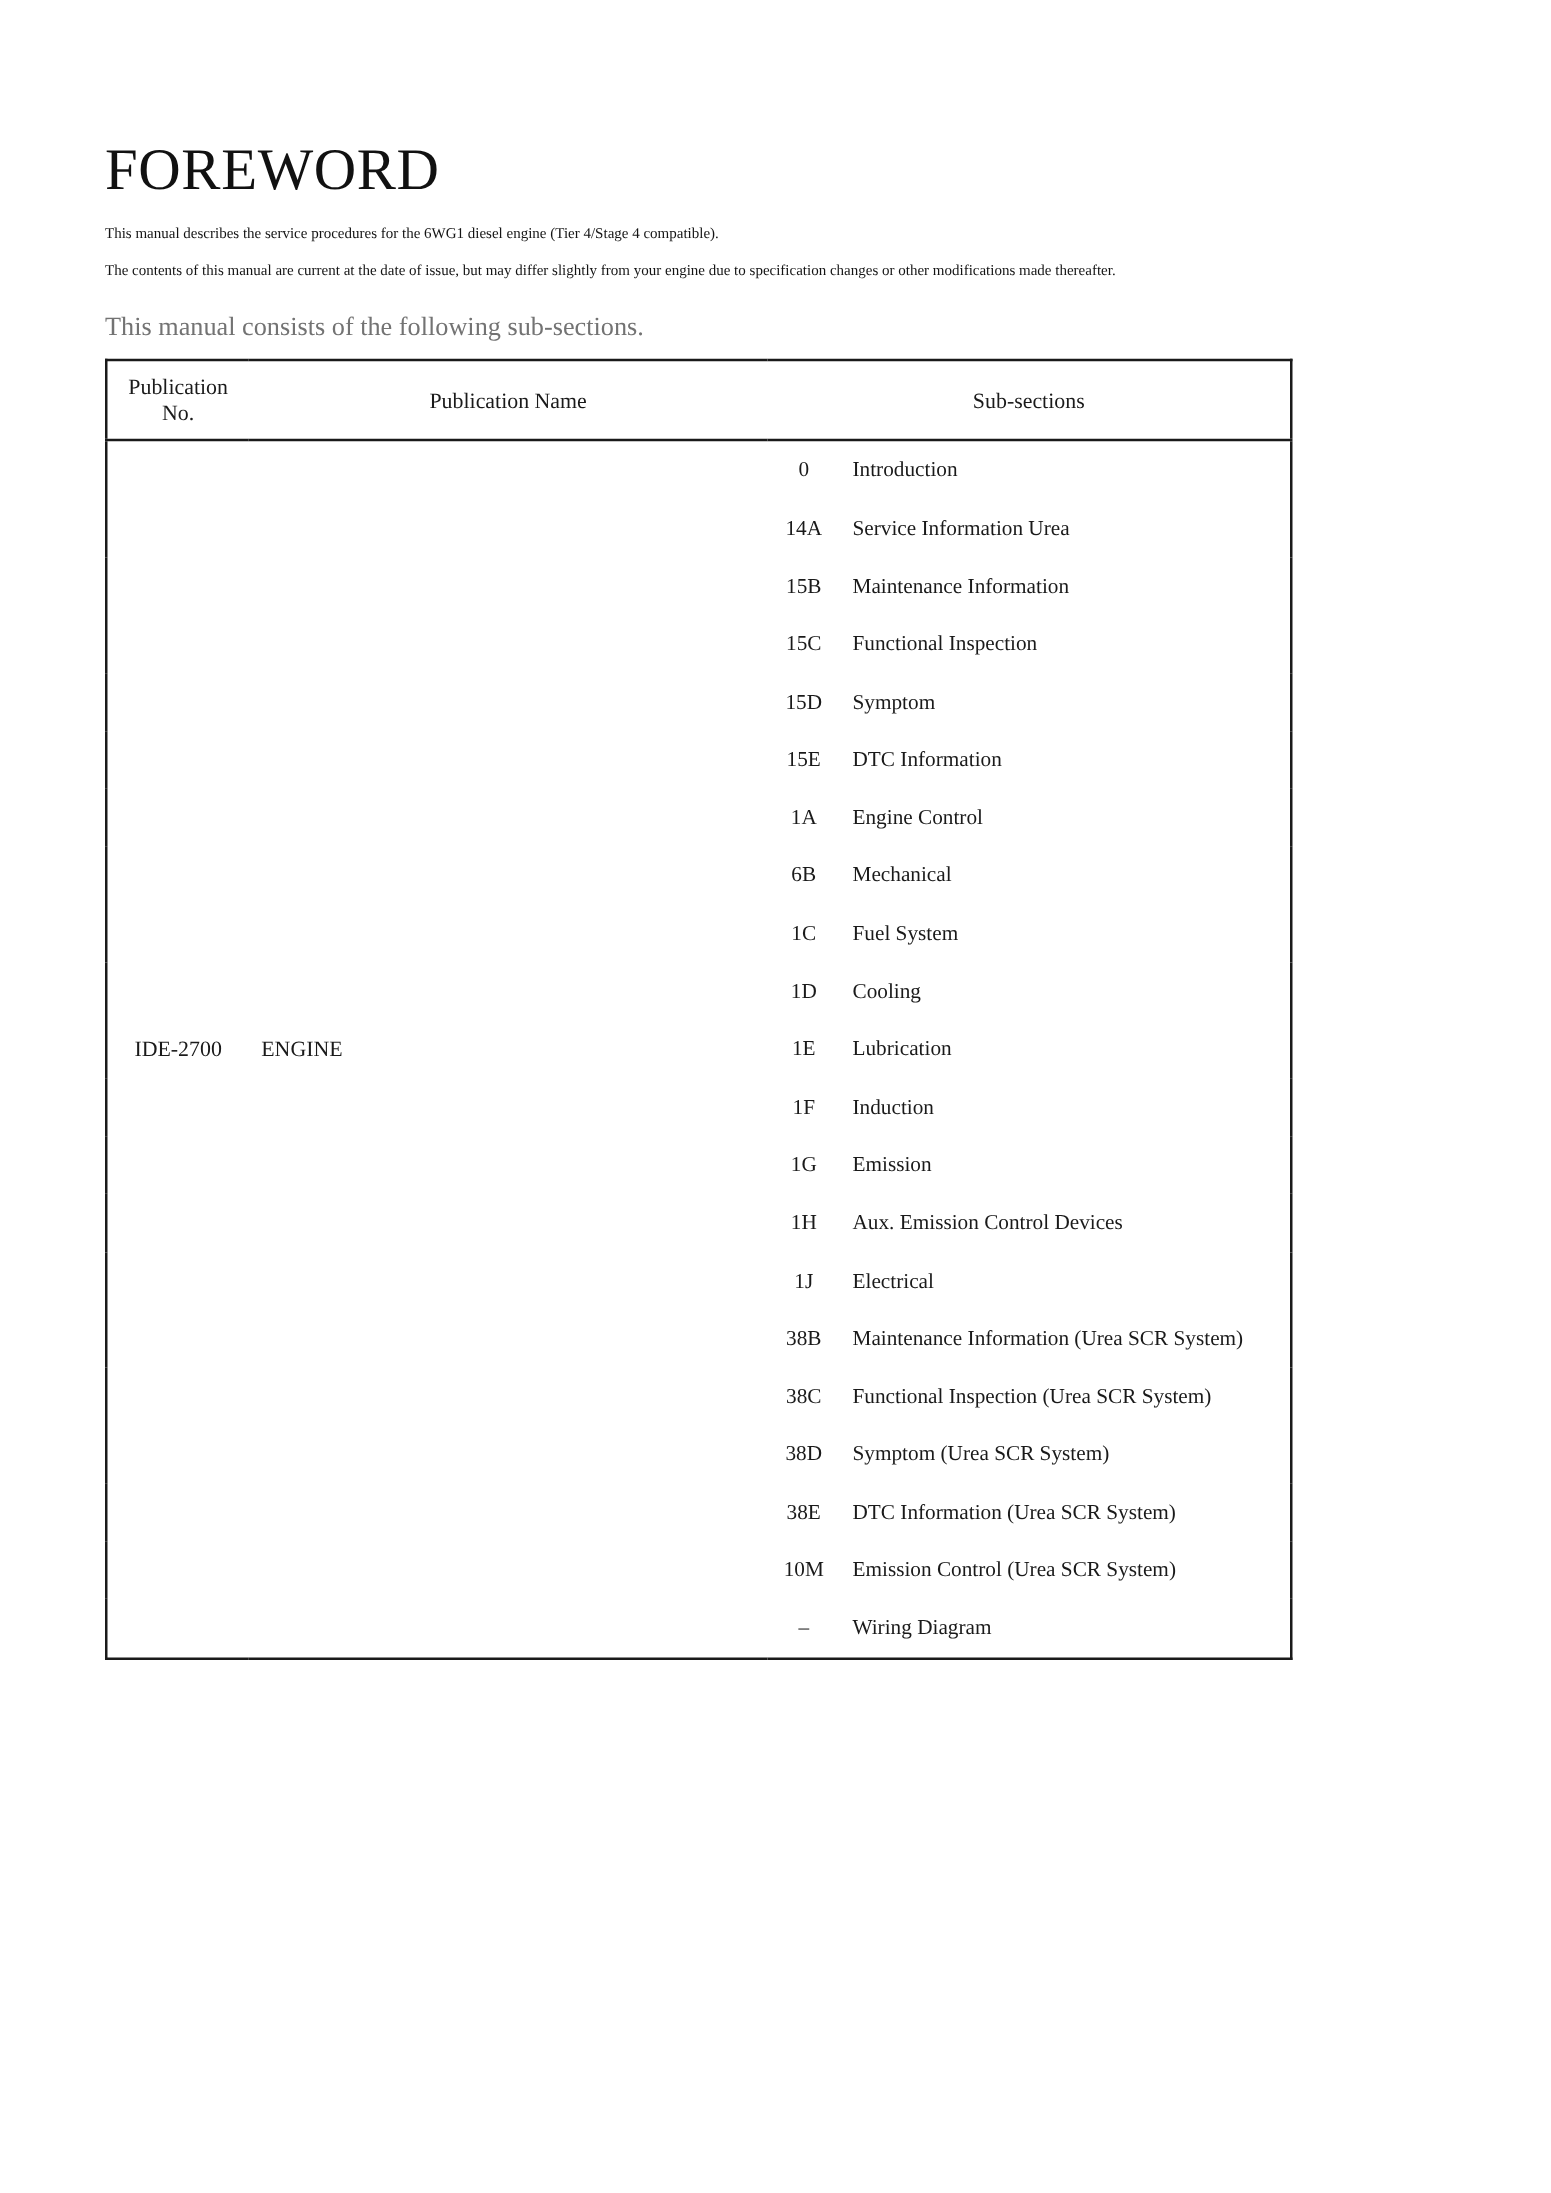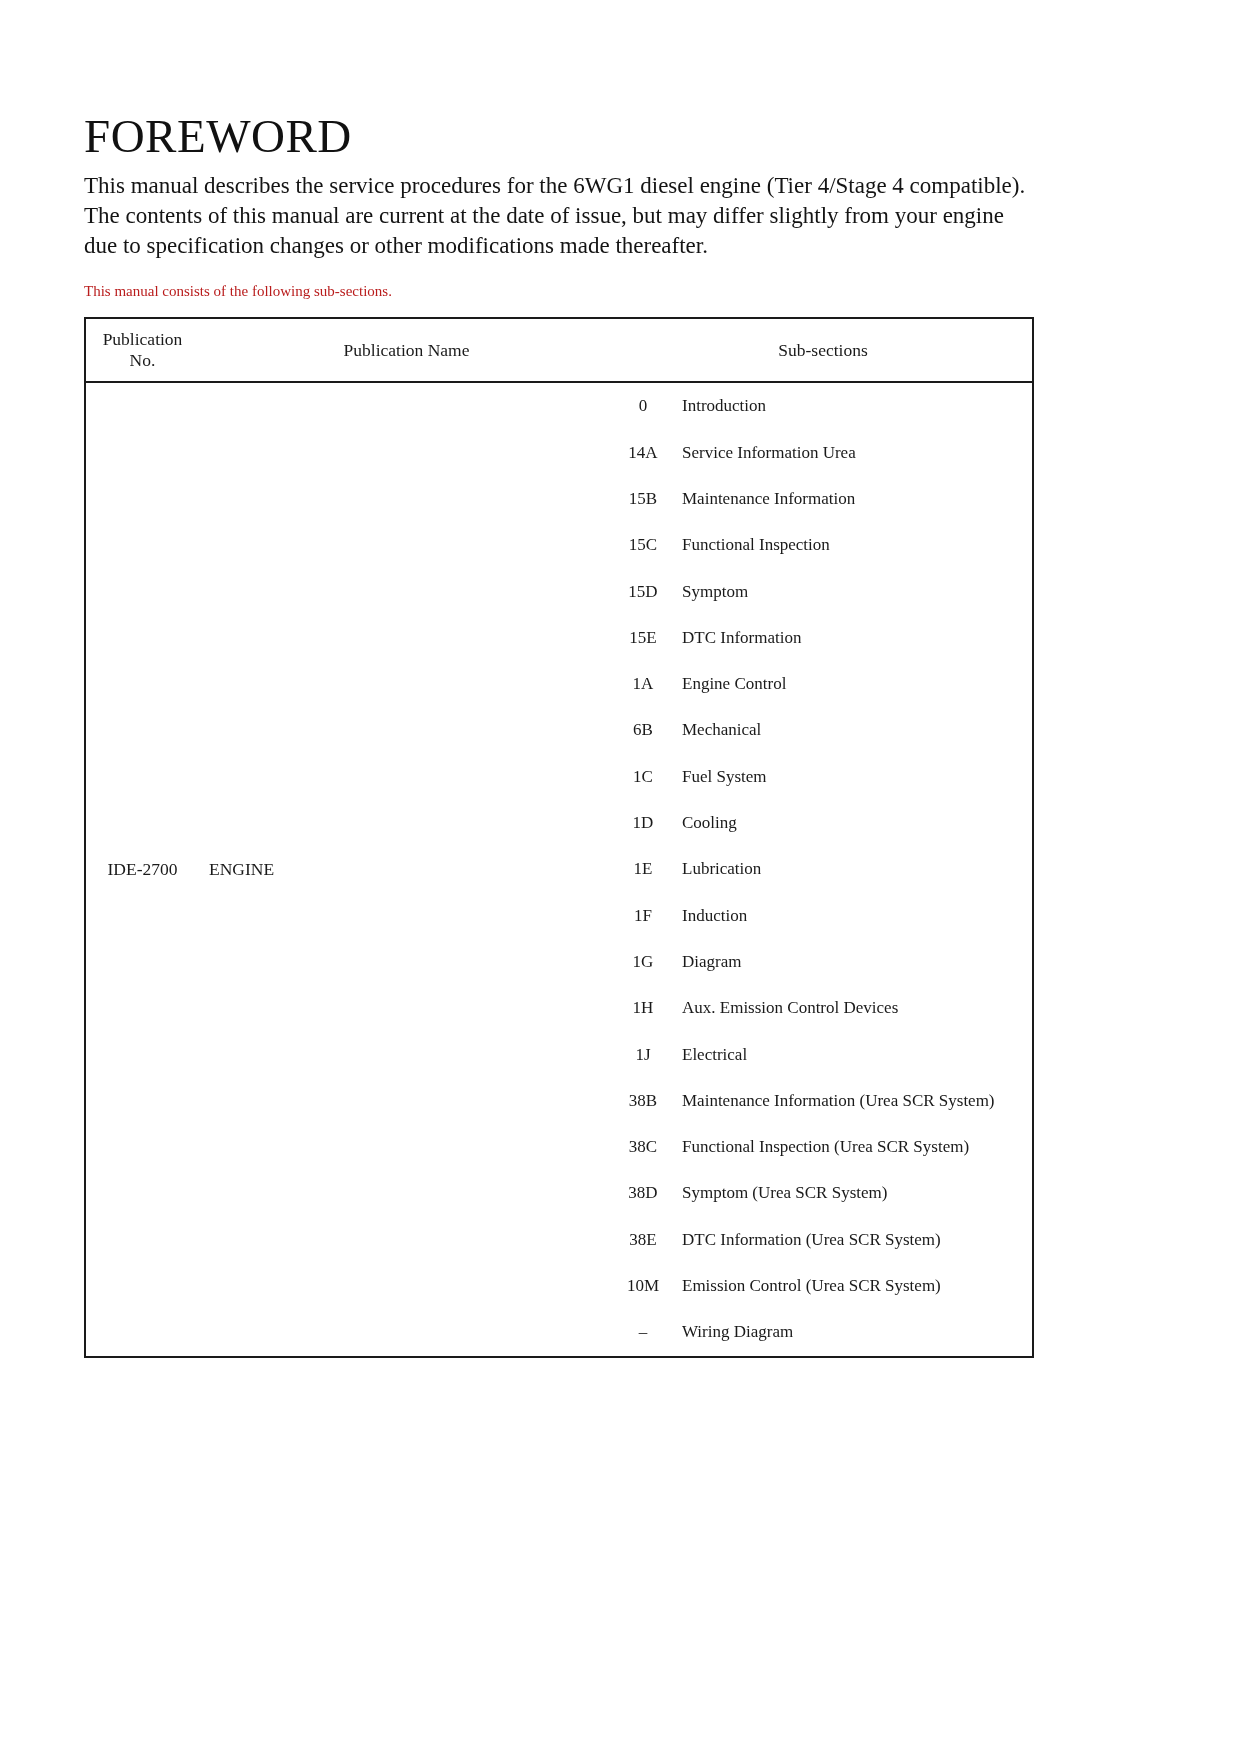--- a/index.html
+++ b/index.html
@@ -37,36 +37,36 @@
     font-size: 47px;
     font-weight: normal;
     letter-spacing: 0.5px;
     line-height: 1.05;
     margin: 0 0 10px 0;
     color: #111111;
   }
 
   
   .intro-line {
-    font-size: 23px;
+    font-size: 12px;
     line-height: 30px;
     margin: 0;
     color: #141414;
     white-space: nowrap;
   }
   .intro-line.wrapfree {
     white-space: normal;
     width: 950px;
   }
   .spacer-sm { height: 16px; }
   .lead-line {
-    font-size: 15px;
+    font-size: 21px;
     line-height: 28px;
     margin: 0 0 12px 0;
-    color: #b91c1c;
+    color: #737373;
   }
 
   
   .subsections-table {
     border-collapse: collapse;
     width: 948px;
     table-layout: fixed;
     margin-top: 4px;
   }
   .subsections-table td,
@@ -211,21 +211,21 @@
           <tr class="sub-row">
             <td class="code-cell">1E</td>
             <td class="name-cell">Lubrication</td>
           </tr>
           <tr class="sub-row">
             <td class="code-cell">1F</td>
             <td class="name-cell">Induction</td>
           </tr>
           <tr class="sub-row">
             <td class="code-cell">1G</td>
-            <td class="name-cell">Diagram</td>
+            <td class="name-cell">Emission</td>
           </tr>
           <tr class="sub-row">
             <td class="code-cell">1H</td>
             <td class="name-cell">Aux. Emission Control Devices</td>
           </tr>
           <tr class="sub-row">
             <td class="code-cell">1J</td>
             <td class="name-cell">Electrical</td>
           </tr>
           <tr class="sub-row">

